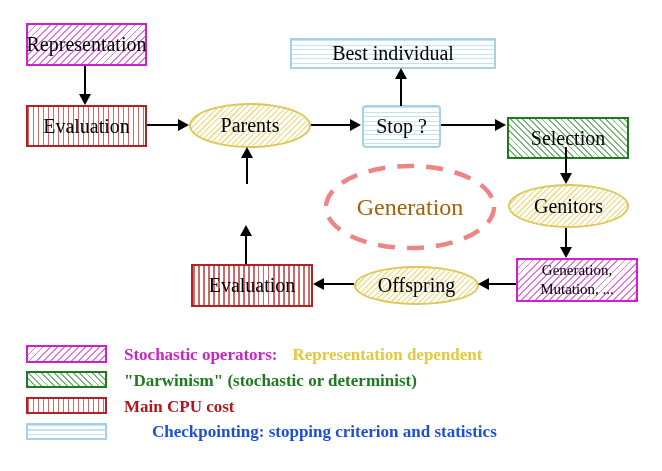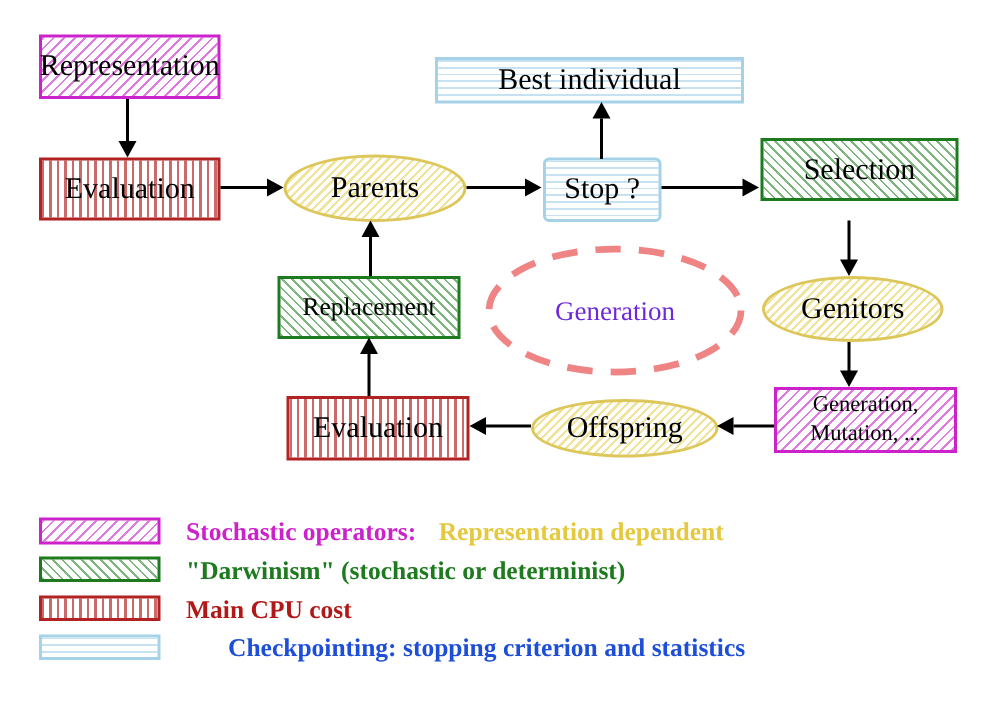--- a/index.html
+++ b/index.html
@@ -30,21 +30,21 @@
   .ah { position:absolute; width:0; height:0; }
   .ah.down  { border-left:6px solid transparent; border-right:6px solid transparent; border-top:11px solid #000; }
   .ah.up    { border-left:6px solid transparent; border-right:6px solid transparent; border-bottom:11px solid #000; }
   .ah.left  { border-top:6px solid transparent; border-bottom:6px solid transparent; border-right:11px solid #000; }
   .ah.right { border-top:6px solid transparent; border-bottom:6px solid transparent; border-left:11px solid #000; }
   
   #generation-wrap { position:absolute; left:322px; top:162px; width:176px; height:90px; }
   #generation-label {
     position:absolute; left:0; top:0; width:100%; height:100%;
     display:flex; align-items:center; justify-content:center;
-    color:#6d28d9; font-size:18px;
+    color:#a16207; font-size:24px;
   }
   
   #node-crossover { flex-direction:column; font-size:15px; line-height:1.25; }
   
   .swatch { position:absolute; box-sizing:border-box; width:81px; height:17px; }
   .legend-text { position:absolute; font-size:17px; font-weight:bold; white-space:nowrap; }
   .c-magenta { color:#cc22cc; } .c-green { color:#1e7a1e; }
   .c-red { color:#b21818; } .c-blue { color:#1d4ed8;margin-left:28px; } .c-gold { color:#e4c83e; }
   .sp2 { margin-left:15px; }
 </style>
@@ -56,34 +56,33 @@
   <div class="node m-hatch" style="left:26px;top:23px;width:121px;height:43px;">Representation</div>
 
   <div class="node r-vlines" style="left:26px;top:105px;width:121px;height:42px;">Evaluation</div>
 
   <div class="node y-hatch" style="left:189px;top:103px;width:122px;height:45px;">Parents</div>
 
   <div class="node c-hlines" style="left:290px;top:38px;width:206px;height:31px;">Best individual</div>
 
   <div class="node c-hlines rounded" style="left:362px;top:105px;width:79px;height:43px;">Stop ?</div>
 
-  <div class="node g-hatch" style="left:507px;top:92px;width:132px;height:42px;">Selection</div>
+  <div class="node g-hatch" style="left:507px;top:117px;width:122px;height:42px;">Selection</div>
 
   <div class="node y-hatch" style="left:508px;top:184px;width:121px;height:44px;">Genitors</div>
 
   <div class="node m-hatch" id="node-crossover" style="left:516px;top:258px;width:122px;height:44px;">
     <span>Generation,</span>
     <span>Mutation, ...</span>
   </div>
 
   <div class="node y-hatch" style="left:354px;top:266px;width:125px;height:39px;">Offspring</div>
 
   <div class="node r-vlines" style="left:191px;top:264px;width:122px;height:43px;">Evaluation</div>
 
-  <div class="node g-hatch" style="left:185px;top:184px;width:122px;height:42px;font-size:17px;">Replacement</div>
 
   <div id="generation-wrap">
     <svg width="176" height="90">
       <ellipse cx="88" cy="45" rx="84" ry="41" fill="none" stroke="#ee8484" stroke-width="4.5" stroke-dasharray="17 12"></ellipse>
     </svg>
     <div id="generation-label">Generation</div>
   </div>
 
   <div class="lv" style="left:84px;top:66px;height:29px;"></div>
   <div class="ah down" style="left:79px;top:94px;"></div>

